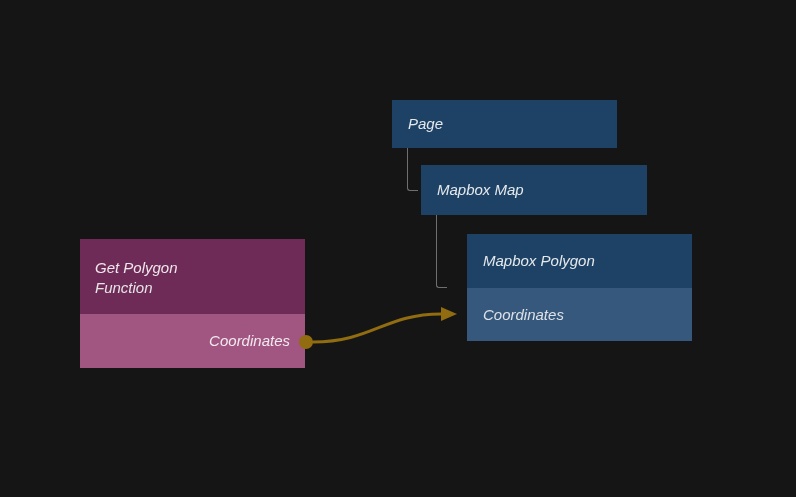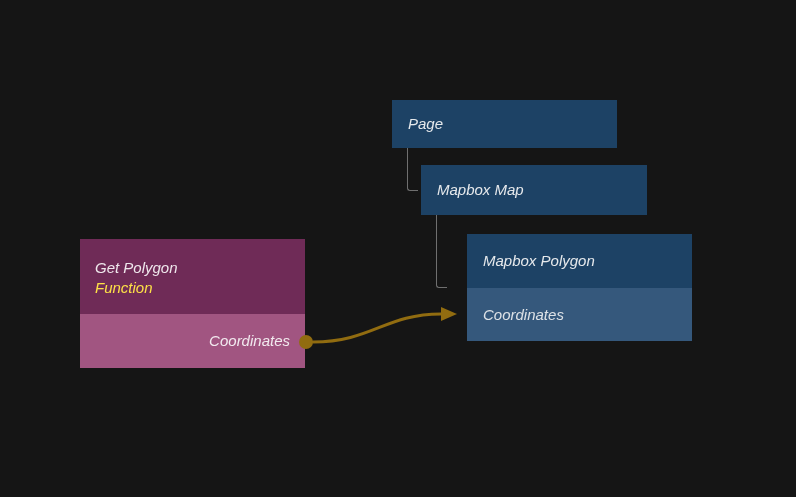--- a/index.html
+++ b/index.html
@@ -59,21 +59,21 @@
     height: 75px;
     box-sizing: border-box;
     padding: 18px 15px 0 15px;
   }
   .fn-title {
     color: #efe7ec;
     line-height: 21px;
     white-space: nowrap;
   }
   .fn-subtitle {
-    color: #fde047;
+    color: #e5e5e5;
     line-height: 20px;
     white-space: nowrap;
   }
   .output-row {
     background: #a15581;
     height: 54px;
     line-height: 54px;
     text-align: right;
     padding-right: 15px;
     color: #f2eaef;

